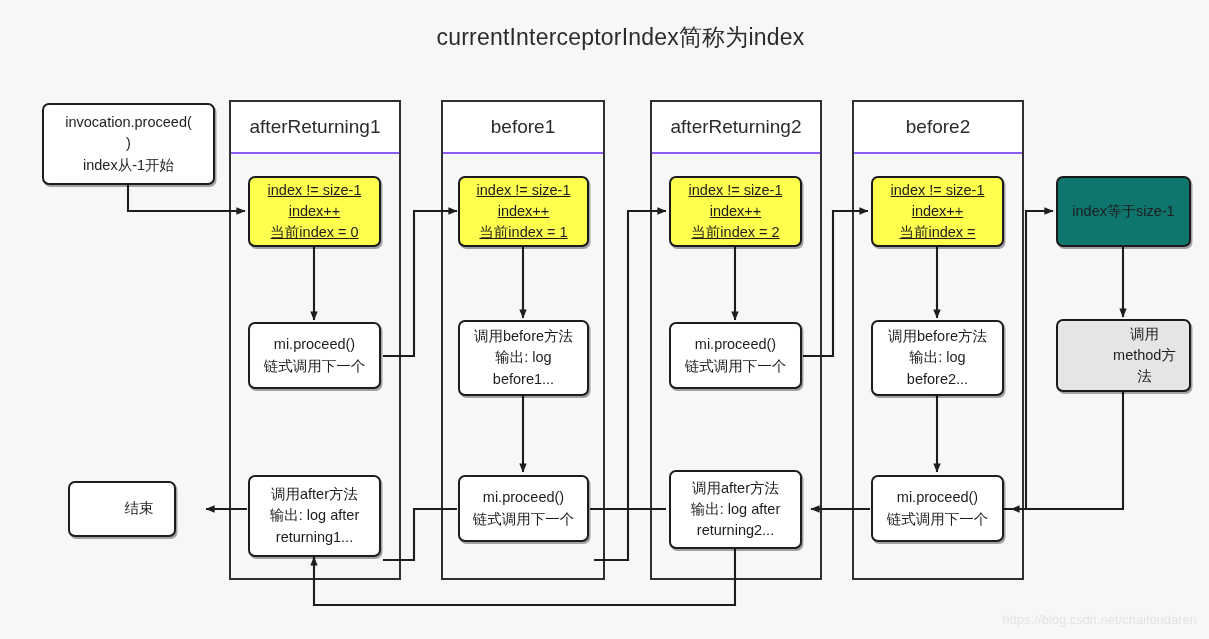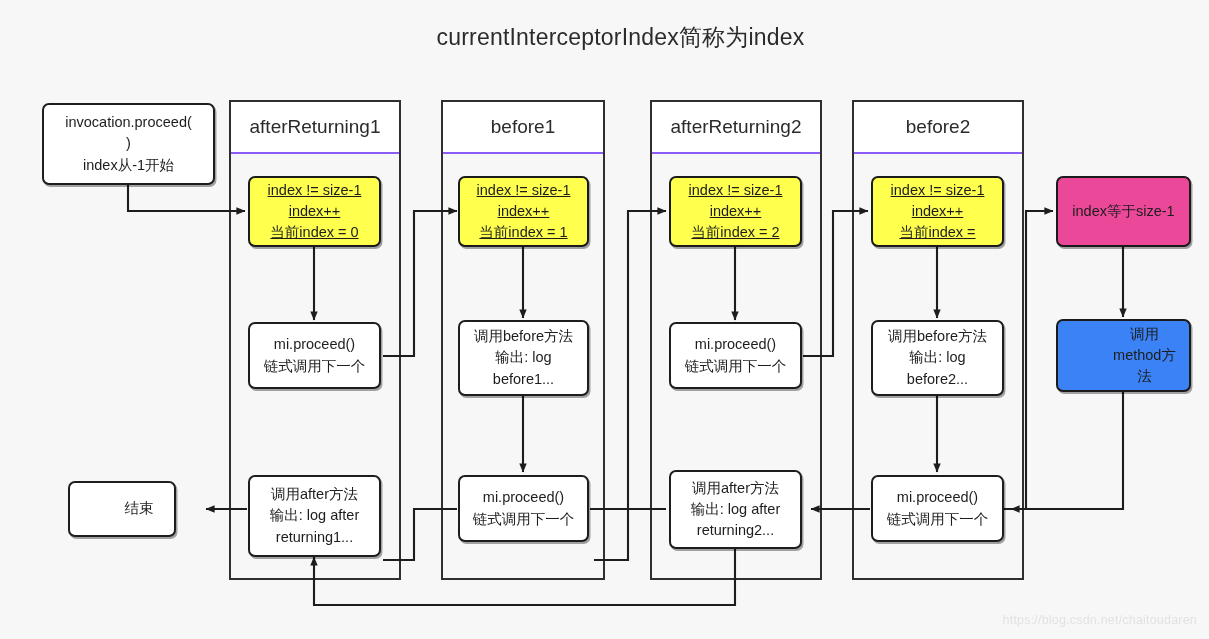--- a/index.html
+++ b/index.html
@@ -45,22 +45,22 @@
     display:flex;align-items:center;justify-content:center;
     text-align:center;
     font-size:14.5px;
     line-height:1.45;
     color:#1d1d1d;
     background:#ffffff;
     box-shadow:1.5px 2px 0 rgba(0,0,0,.35);
     padding:4px 6px;
   }
   .node.yellow{background:#ffff4d;border-color:#1a1a1a;text-decoration:underline;}
-  .node.yellow-solid{background:#ec4899;border-color:#1a1a1a;}
-  .node.red{background:#3b82f6;border-color:#1a1a1a;padding-left:48px;}
+  .node.yellow-solid{background:#0f766e;border-color:#1a1a1a;}
+  .node.red{background:#e5e5e5;border-color:#1a1a1a;padding-left:48px;}
   .node .lines{display:block;width:100%;white-space:pre-line;}
 
   .watermark{
     position:absolute;right:14px;bottom:12px;
     font-size:12.5px;color:#e2e2e2;
     letter-spacing:.2px;
   }
 </style>
 </head>
 <body>

